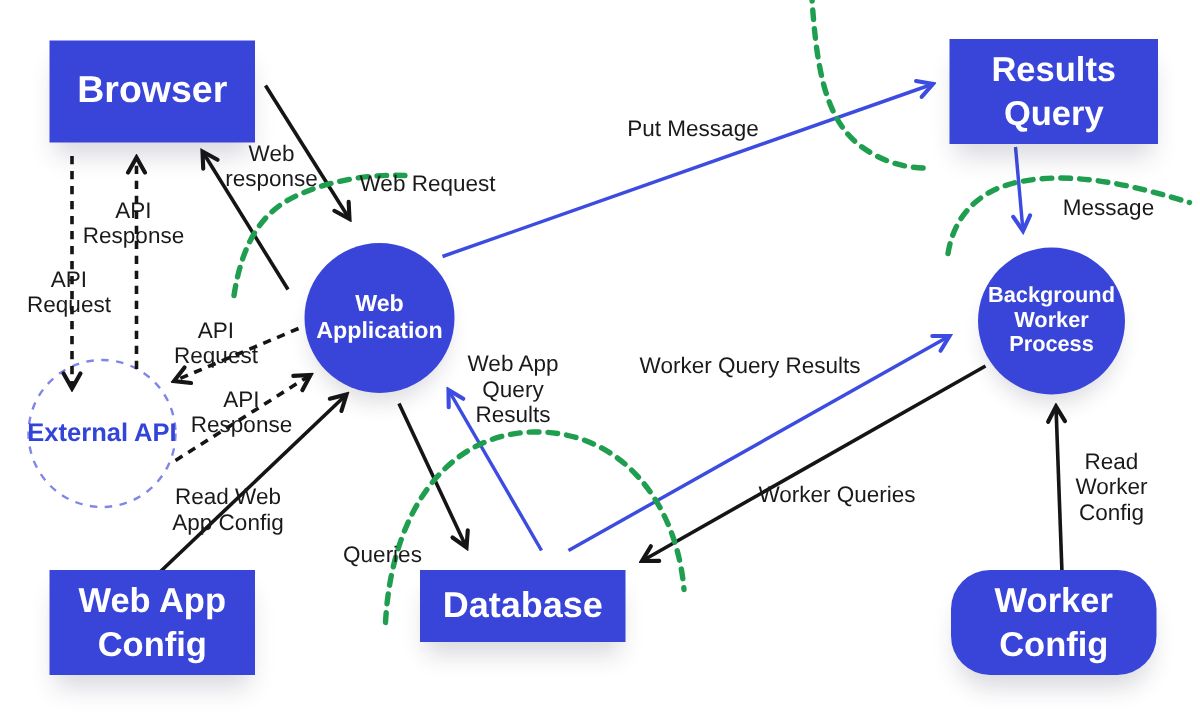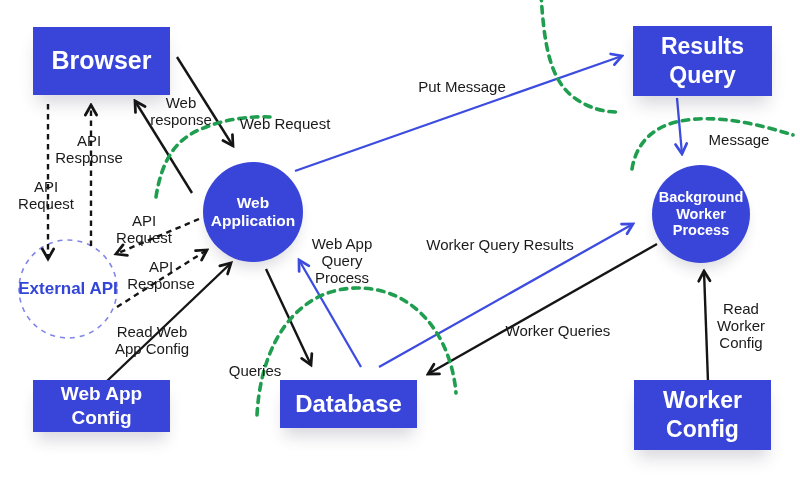--- a/index.html
+++ b/index.html
@@ -72,23 +72,23 @@
     <line class="ln blue" x1="379" y1="367" x2="633" y2="224" marker-end="url(#mu)"></line>
 
     <path class="curve" d="M 541,-6 C 544,45 550,78 572,96 C 586,107 602,112 617,112"></path>
     <path class="curve" d="M 632,169 C 636,144 652,128 676,122 C 714,113 757,124 793,135"></path>
     <path class="curve" d="M 156,197 C 162,158 177,139 201,129 C 224,119 251,116 270,117"></path>
     <path class="curve" d="M 257,415 C 261,341 298,289 356,288 C 414,287 451,335 456,393"></path>
   </svg>
 
   <div class="node box" style="left:33px;top:27px;width:137px;height:68px;font-size:25px;">Browser</div>
   <div class="node box" style="left:633px;top:26px;width:139px;height:70px;font-size:23px;">Results Query</div>
-  <div class="node box" style="left:33px;top:380px;width:137px;height:52px;font-size:19px;">Web App Config</div>
+  <div class="node box" style="left:33px;top:380px;width:137px;height:70px;font-size:23px;">Web App Config</div>
   <div class="node box" style="left:280px;top:380px;width:137px;height:48px;font-size:24px;">Database</div>
-  <div class="node box" style="left:634px;top:380px;width:137px;height:70px;font-size:23px;">Worker Config</div>
+  <div class="node box" style="left:634px;top:380px;width:137px;height:70px;font-size:23px;border-radius:26px;">Worker Config</div>
 
   <div class="node circle" style="left:203px;top:162px;width:100px;height:100px;font-size:15.5px;">Web Application</div>
   <div class="node circle" style="left:652px;top:165px;width:98px;height:98px;font-size:14.5px;">Background Worker Process</div>
 
   <div class="node-eapi" style="left:18px;top:240px;width:100px;height:98px;">External API</div>
 
   <div class="lbl" style="left:181px;top:112px;">Web
 response</div>
   <div class="lbl" style="left:285px;top:124px;">Web Request</div>
   <div class="lbl" style="left:89px;top:150px;">API
@@ -97,21 +97,21 @@
 Request</div>
   <div class="lbl" style="left:144px;top:230px;">API
 Request</div>
   <div class="lbl" style="left:161px;top:276px;">API
 Response</div>
   <div class="lbl" style="left:152px;top:341px;">Read Web
 App Config</div>
   <div class="lbl" style="left:255px;top:331px;margin-top:40px;">Queries</div>
   <div class="lbl" style="left:342px;top:261px;">Web App
 Query
-Process</div>
+Results</div>
   <div class="lbl" style="left:462px;top:87px;">Put Message</div>
   <div class="lbl" style="left:727px;top:140px;margin-left:12px;">Message</div>
   <div class="lbl" style="left:500px;top:245px;">Worker Query Results</div>
   <div class="lbl" style="left:558px;top:331px;">Worker Queries</div>
   <div class="lbl" style="left:741px;top:326px;">Read
 Worker
 Config</div>
 
 </div>
 

